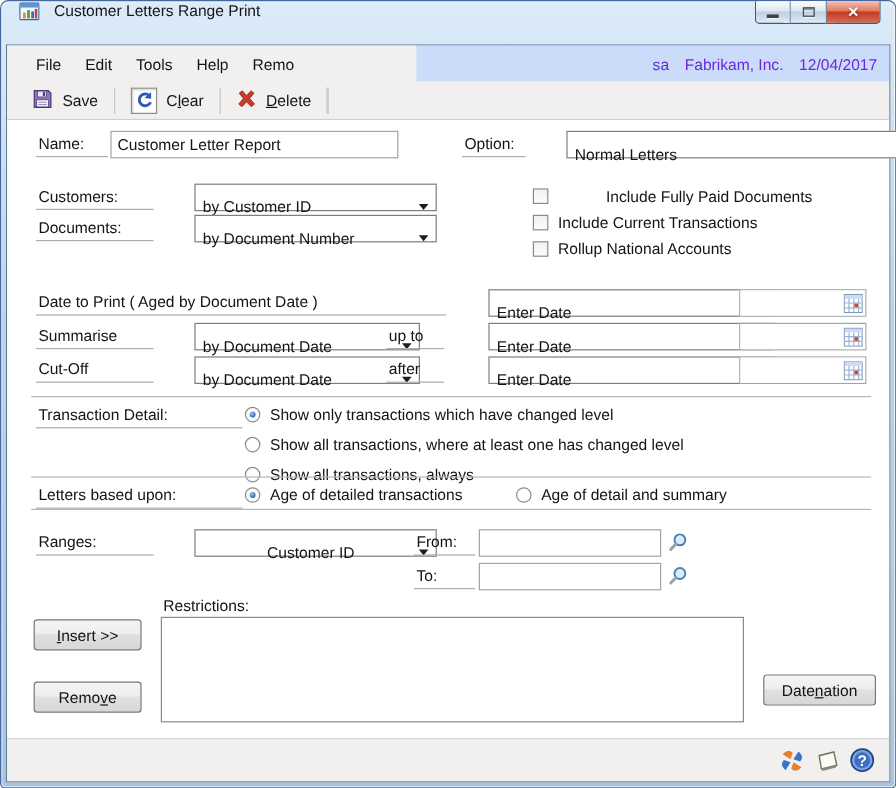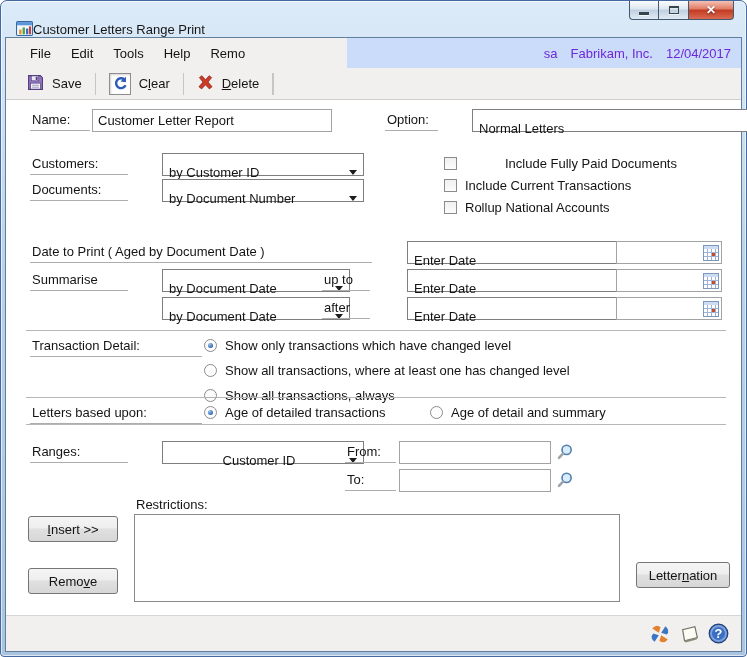--- a/index.html
+++ b/index.html
@@ -4,21 +4,21 @@
 <style>
   * { box-sizing: border-box; margin: 0; padding: 0; }
   html,body { width:747px; height:657px; overflow:hidden; }
   body { font-family:"Liberation Sans", sans-serif; background:#fff; position:relative; }
 
   
   .win { position:absolute; inset:0; border:1px solid #44689 0; border:1px solid #44689f;
          border-radius:7px 7px 4px 4px; padding:4px; padding-top:0;
          background:linear-gradient(#dcebf9,#bcd2e9 40%,#aac4e0);
          box-shadow: inset 0 0 0 1px rgba(255,255,255,.6); }
-  .titlebar { height:36px; display:flex; align-items:flex-end; gap:0; padding-left:11px; }
+  .titlebar { height:36px; display:flex; align-items:flex-start; gap:12px; padding-left:11px; }
   .titlebar .title { font-size:13px; color:#161616; }
   .appicon { width:17px; height:17px; display:flex; }
 
   .wincontrols { position:absolute; top:0; right:12px; display:flex; z-index:5; }
   .wbtn { height:19px; border:1px solid #43596f; border-top:none;
           display:flex; align-items:center; justify-content:center; cursor:default; }
   .wbtn.min { width:30px; border-radius:0 0 0 4px;
           background:linear-gradient(#fbfdfe,#dde6ef 45%,#c0cfdf 50%,#dfeaf5); }
   .wbtn.max { width:29px; border-left:none; border-right:none;
           background:linear-gradient(#fbfdfe,#dde6ef 45%,#c0cfdf 50%,#dfeaf5); }
@@ -238,20 +238,21 @@
                 <line x1="1" y1="11.5" x2="15" y2="11.5"></line>
                 <line x1="4.5" y1="4" x2="4.5" y2="15"></line>
                 <line x1="8.5" y1="4" x2="8.5" y2="15"></line>
                 <line x1="12.5" y1="4" x2="12.5" y2="15"></line>
               </g>
               <rect x="9" y="8" width="3" height="3" fill="#d2491f"></rect>
             </svg>
           </button>
       </div>
 
+      <span class="prompt" style="left:24px; top:198px; width:98px;">Cut-Off</span>
       <div class="combo" style="left:124px; top:197px; width:188px;">
         <span class="combo-text">by Document Date</span>
         <span class="combo-arrow"></span>
       </div>
       <span class="prompt" style="left:316px; top:198px; width:48px;">after</span>
       <div class="combo" style="left:369px; top:197px; width:238px;">
         <span class="combo-text">Enter Date</span>
         <span class="combo-arrow"></span>
       </div>
       <div class="datebox" style="left:610px; top:197px; width:106px;">
@@ -322,21 +323,21 @@
 
       <span class="plain" style="left:128px; top:395px;">Restrictions:</span>
       <div class="listbox" style="left:128px; top:414px; width:486px; height:88px;"></div>
       <button class="btn" style="left:22px; top:416px; width:90px; height:26px;">
         <span><span class="u">I</span><span>nsert &gt;&gt;</span></span>
       </button>
       <button class="btn" style="left:22px; top:468px; width:90px; height:26px;">
         <span><span>Remo</span><span class="u">v</span><span>e</span></span>
       </button>
       <button class="btn" style="left:630px; top:462px; width:94px; height:26px;">
-        <span><span>Letter</span><span class="u">n</span><span>ation</span></span>
+        <span><span>Date</span><span class="u">n</span><span>ation</span></span>
       </button>
     </div>
 
     <div class="statusbar">
       <span class="sicon">
         <svg viewBox="0 0 20 20" width="24" height="24">
             <path d="M9 9 L3.5 5.5 Q7 1.2 10.5 4.4 Z" fill="#e2812f"></path>
             <path d="M11 9 L14.5 3.5 Q18.8 7 15.6 10.5 Z" fill="#3a76c4"></path>
             <path d="M11 11 L16.5 14.5 Q13 18.8 9.5 15.6 Z" fill="#e2812f"></path>
             <path d="M9 11 L5.5 16.5 Q1.2 13 4.4 9.5 Z" fill="#3a76c4"></path>

